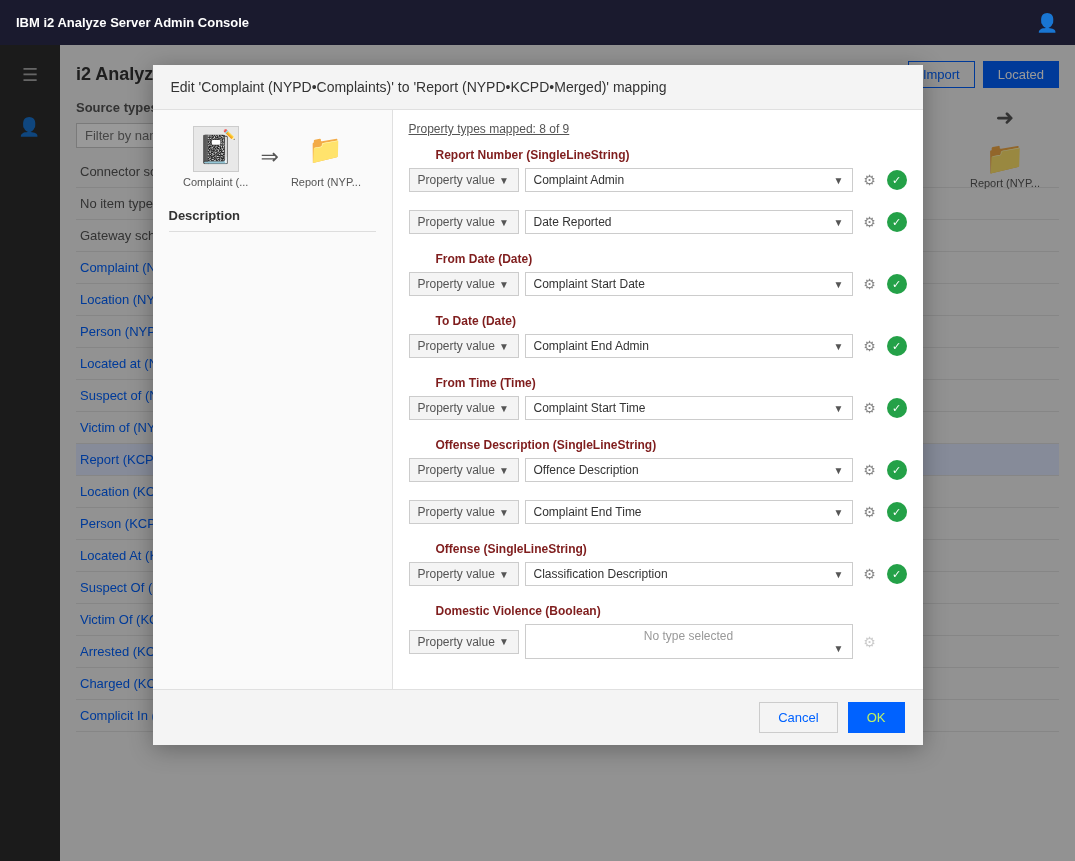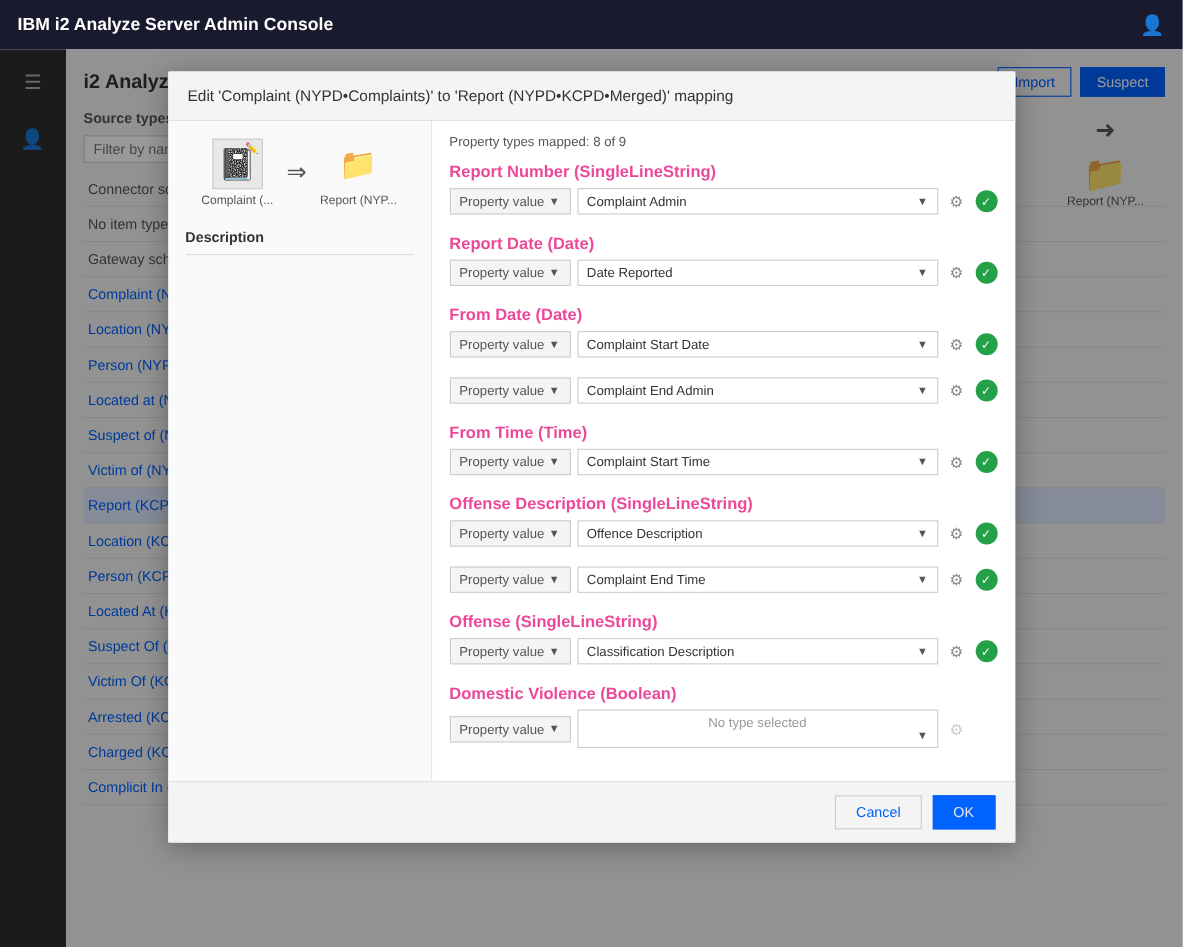--- a/index.html
+++ b/index.html
@@ -9,21 +9,21 @@
     .top-bar {
       background: #1a1a2e;
       color: #ccc;
       height: 45px;
       display: flex;
       align-items: center;
       padding: 0 16px;
       justify-content: space-between;
     }
     .top-bar-left { display: flex; align-items: center; gap: 8px; }
-    .ibm-logo { color: #fff; font-size: 16px; font-weight: bold; }
+    .ibm-logo { color: #fff; font-size: 13px; font-weight: bold; }
 
     
     .main-content {
       background: #f4f4f4;
       position: absolute;
       top: 45px;
       left: 0;
       right: 0;
       bottom: 0;
     }
@@ -203,31 +203,33 @@
       flex: 1;
       overflow-y: auto;
       padding: 12px 16px;
       background: #fff;
     }
 
     .mapped-count {
       font-size: 12px;
       color: #555;
       margin-bottom: 12px;
+      text-decoration: underline;
     }
 
     .mapping-section {
       margin-bottom: 18px;
     }
 
     .section-title {
-      font-size: 15px;
+      font-size: 12px;
       font-weight: bold;
-      color: #ec4899;
+      color: #7f1d1d;
       margin-bottom: 6px;
+      margin-left: 27px;
     }
 
     .mapping-row {
       display: flex;
       align-items: center;
       gap: 6px;
     }
 
     .mapping-select {
       display: flex;
@@ -298,21 +300,21 @@
       background: transparent;
       border: 1px solid #ccc;
       color: #0062ff;
       cursor: pointer;
       font-size: 13px;
     }
     .btn-ok {
       padding: 7px 18px;
       background: #0062ff;
       border: 1px solid #0062ff;
-      color: #e5e5e5;
+      color: #bef264;
       cursor: pointer;
       font-size: 13px;
     }
 
     
     .preview-panel {
       position: absolute;
       right: 0;
       top: 60px;
       width: 140px;
@@ -346,21 +348,21 @@
   <div class="sidebar">
     <div class="sidebar-icon">☰</div>
     <div class="sidebar-icon">👤</div>
   </div>
 
   <div class="page-content">
     <div class="page-header">
       <div class="page-title">i2 Analyz...</div>
       <div style="display:flex;gap:8px;">
         <button class="btn-import">Import</button>
-        <button class="btn-export">Suspect</button>
+        <button class="btn-export">Located</button>
       </div>
     </div>
 
     <div style="font-size:13px;font-weight:bold;color:#555;margin-bottom:8px;">Source types</div>
     <input class="filter-input" placeholder="Filter by name..." style="">
 
     <div class="list-items">
       <div class="list-item gray">Connector sche...</div>
       <div class="list-item gray">No item types i...</div>
       <div class="list-item gray">Gateway schem...</div>
@@ -431,21 +433,20 @@
               <div class="mapping-value-select">
                 <span>Complaint Admin</span>
                 <span class="dropdown-arrow">▼</span>
               </div>
               <div class="settings-icon">⚙</div>
               <div class="status-icon">✓</div>
             </div>
           </div>
 
           <div class="mapping-section">
-            <div class="section-title">Report Date (Date)</div>
             <div class="mapping-row">
               <div class="mapping-select">
                 <span>Property value</span>
                 <span class="dropdown-arrow">▼</span>
               </div>
               <div class="mapping-value-select">
                 <span>Date Reported</span>
                 <span class="dropdown-arrow">▼</span>
               </div>
               <div class="settings-icon">⚙</div>
@@ -463,20 +464,21 @@
               <div class="mapping-value-select">
                 <span>Complaint Start Date</span>
                 <span class="dropdown-arrow">▼</span>
               </div>
               <div class="settings-icon">⚙</div>
               <div class="status-icon">✓</div>
             </div>
           </div>
 
           <div class="mapping-section">
+            <div class="section-title">To Date (Date)</div>
             <div class="mapping-row">
               <div class="mapping-select">
                 <span>Property value</span>
                 <span class="dropdown-arrow">▼</span>
               </div>
               <div class="mapping-value-select">
                 <span>Complaint End Admin</span>
                 <span class="dropdown-arrow">▼</span>
               </div>
               <div class="settings-icon">⚙</div>

